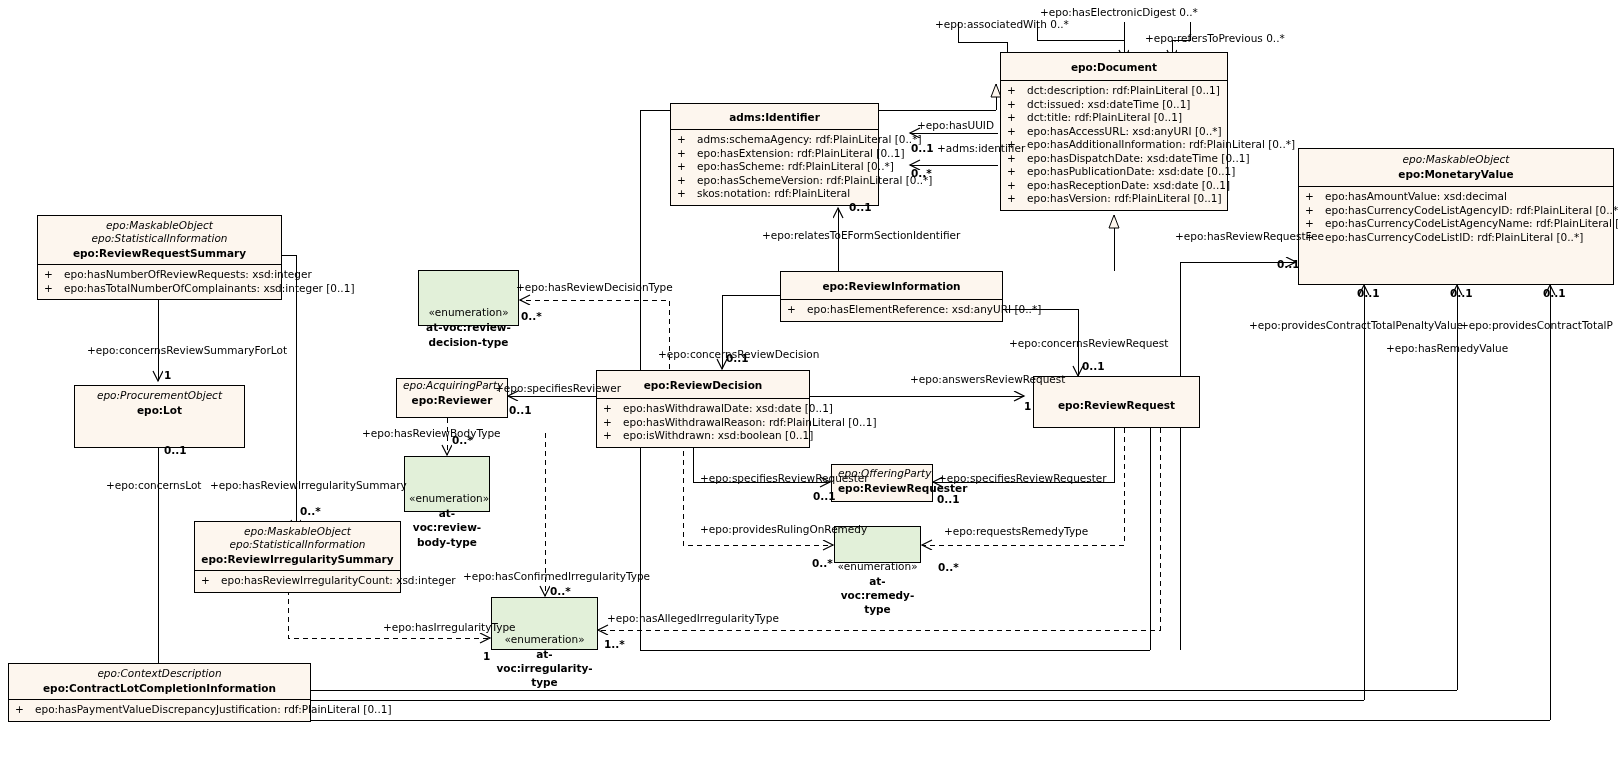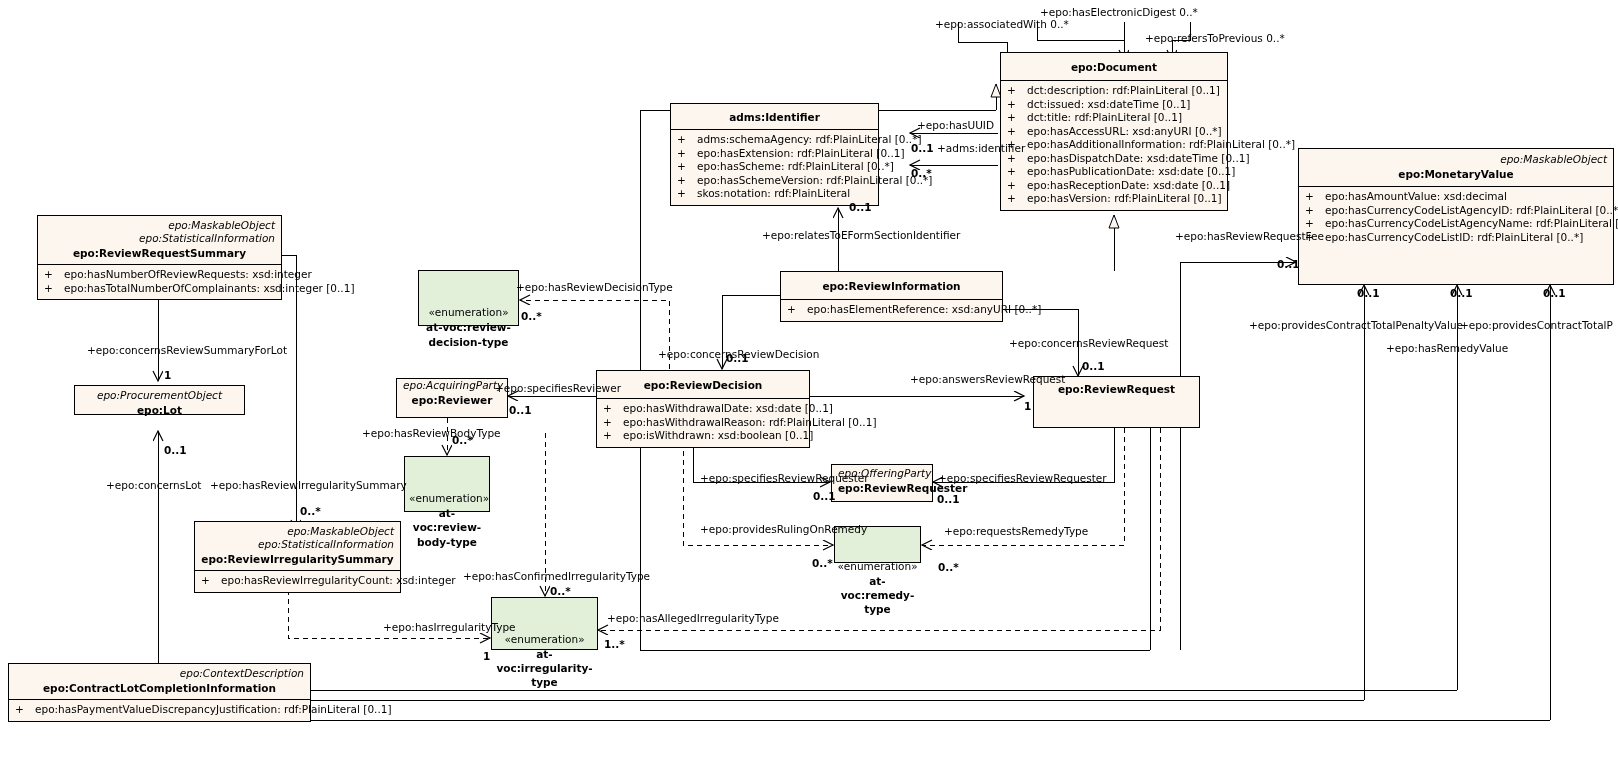--- a/index.html
+++ b/index.html
@@ -26,21 +26,20 @@
     z-index:5;
   }
   .cls .head{
     padding:3px 6px 4px 6px;
     text-align:center;
     line-height:13px;
   }
   .cls .stereo{
     font-style:italic;
     font-size:10.5px;
-    text-align:right;
     line-height:13px;
     display:block;
   }
   .cls .stereo.ctr{text-align:center;}
   .cls .name{
     font-weight:bold;
     display:block;
     text-align:center;
     line-height:14px;
     padding-top:1px;
@@ -190,21 +189,21 @@
       <span class="stereo">epo:MaskableObject</span>
       <span class="stereo">epo:StatisticalInformation</span>
       <span class="name">epo:ReviewRequestSummary</span>
     </div>
     <div class="attrs sep">
       <div class="attr"><span class="pl">+</span><span>epo:hasNumberOfReviewRequests: xsd:integer</span></div>
       <div class="attr"><span class="pl">+</span><span>epo:hasTotalNumberOfComplainants: xsd:integer [0..1]</span></div>
     </div>
   </div>
 
-  <div class="cls" style="left:74px; top:385px; width:171px; height:30px;">
+  <div class="cls" style="left:74px; top:385px; width:171px; height:63px;">
     <div class="head">
       <span class="stereo ctr">epo:ProcurementObject</span>
       <span class="name">epo:Lot</span>
     </div>
   </div>
 
   <div class="cls" style="left:194px; top:521px; width:207px;">
     <div class="head">
       <span class="stereo">epo:MaskableObject</span>
       <span class="stereo">epo:StatisticalInformation</span>
@@ -253,21 +252,21 @@
   <div class="cls" style="left:780px; top:271px; width:223px;">
     <div class="head" style="padding:6px;">
       <span class="name">epo:ReviewInformation</span>
     </div>
     <div class="attrs sep">
       <div class="attr"><span class="pl">+</span><span>epo:hasElementReference: xsd:anyURI [0..*]</span></div>
     </div>
   </div>
 
   <div class="cls" style="left:1033px; top:376px; width:167px; height:52px;">
-    <div class="head" style="padding-top:4px;">
+    <div class="head" style="padding-top:20px;">
       <span class="name">epo:ReviewRequest</span>
     </div>
   </div>
 
   <div class="cls" style="left:670px; top:103px; width:209px;">
     <div class="head" style="padding:5px 6px;">
       <span class="name">adms:Identifier</span>
     </div>
     <div class="attrs sep">
       <div class="attr"><span class="pl">+</span><span>adms:schemaAgency: rdf:PlainLiteral [0..*]</span></div>

